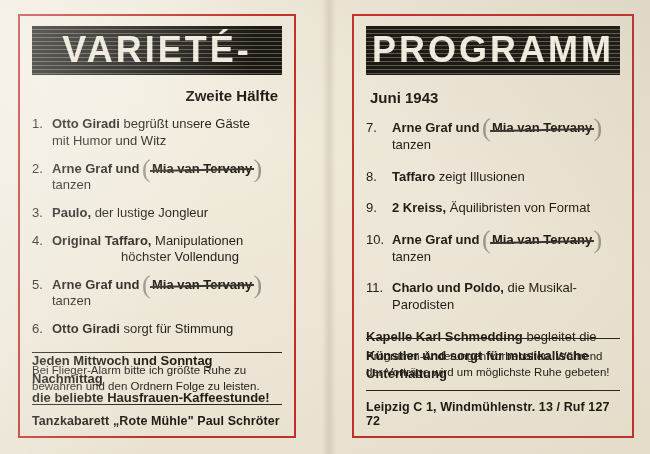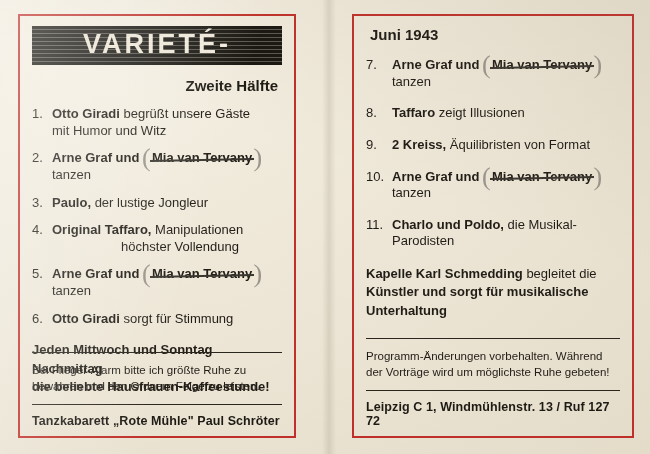--- a/index.html
+++ b/index.html
@@ -39,21 +39,21 @@
   .panel-left  { left: 18px;  top: 14px; width: 278px; height: 424px; padding: 10px 12px 0 12px; }
   .panel-right { left: 352px; top: 14px; width: 282px; height: 424px; padding: 10px 12px 0 12px; }
 
   
   .banner {
     background: #17150f;
     color: #efe9dc;
     font-weight: bold;
     letter-spacing: 3px;
     text-align: center;
-    font-size: 27px;
+    font-size: 36px;
     line-height: 1.15;
     padding: 3px 4px 5px 4px;
     position: relative;
   }
   .banner .txt { position: relative; z-index: 2; }
   
   .banner:after {
     content: "";
     position: absolute; inset: 0; z-index: 3;
     background: repeating-linear-gradient(
@@ -232,20 +232,23 @@
       <p class="fineprint">
         <span>Bei Flieger-Alarm bitte ich größte Ruhe zu</span><br>
         <span>bewahren und den Ordnern Folge zu leisten.</span>
       </p>
       <hr class="rule" style="margin:9px 0 0 0;">
       <p class="footer">Tanzkabarett „Rote Mühle" Paul Schröter</p>
     </div>
   </div>
 
   <div class="panel panel-right">
+    <div class="banner banner-right">
+      <span class="txt">PROGRAMM</span>
+    </div>
     <div class="subhead-right">Juni 1943</div>
 
     <ol class="acts">
 
       <li>
         <span class="num">7.</span>
         <span class="strong">Arne Graf und</span>
         <span class="penbracket"><span class="strong crossed">Mia van Tervany</span></span>
         <span class="sub">tanzen</span>
       </li>

